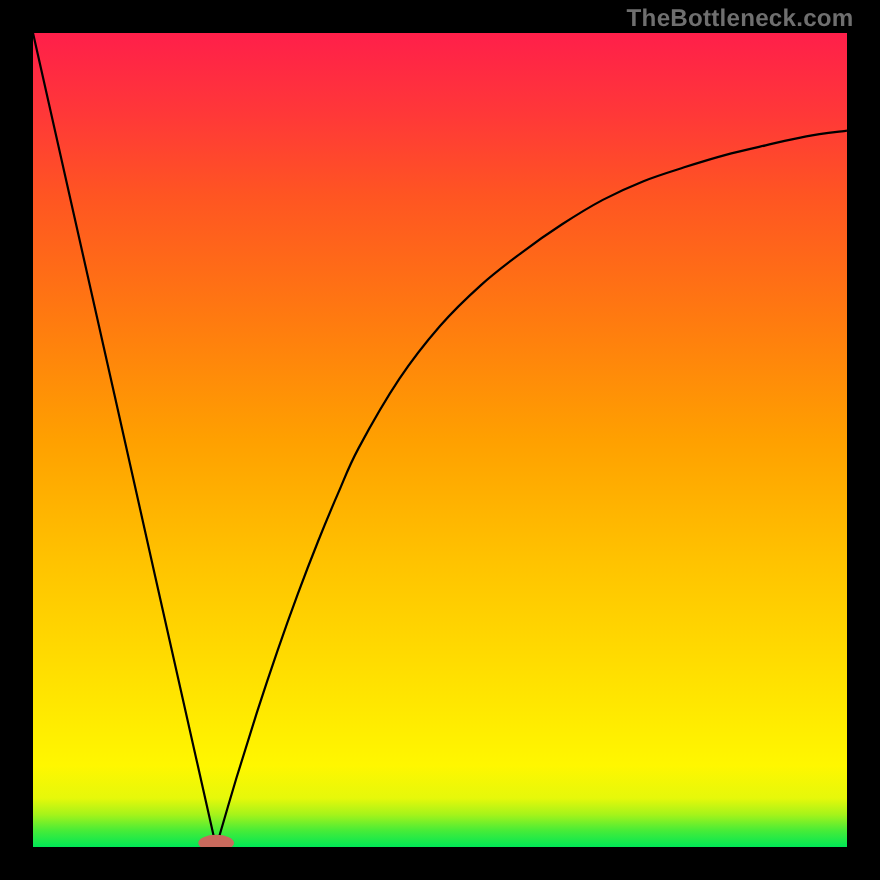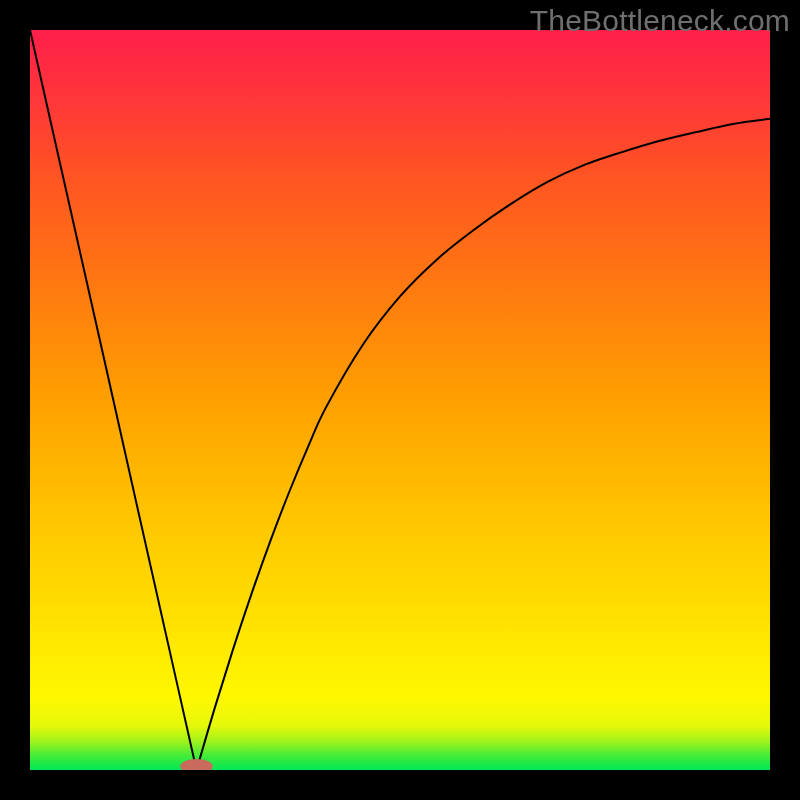--- a/index.html
+++ b/index.html
@@ -13,26 +13,27 @@
   }
   .frame {
     position: relative;
     width: 800px;
     height: 800px;
     background: #000;
   }
   .watermark {
     position: absolute;
     top: 4px;
-    right: 10px;
+    right: 24px;
     color: #6f6f6f;
-    font-size: 30px;
+    font-size: 22px;
     letter-spacing: 0.2px;
     z-index: 5;
     user-select: none;
+    font-weight: bold;
   }
   .plot {
     position: absolute;
     left: 30px;
     top: 30px;
     width: 740px;
     height: 740px;
   }
   .plot svg {
     display: block;

